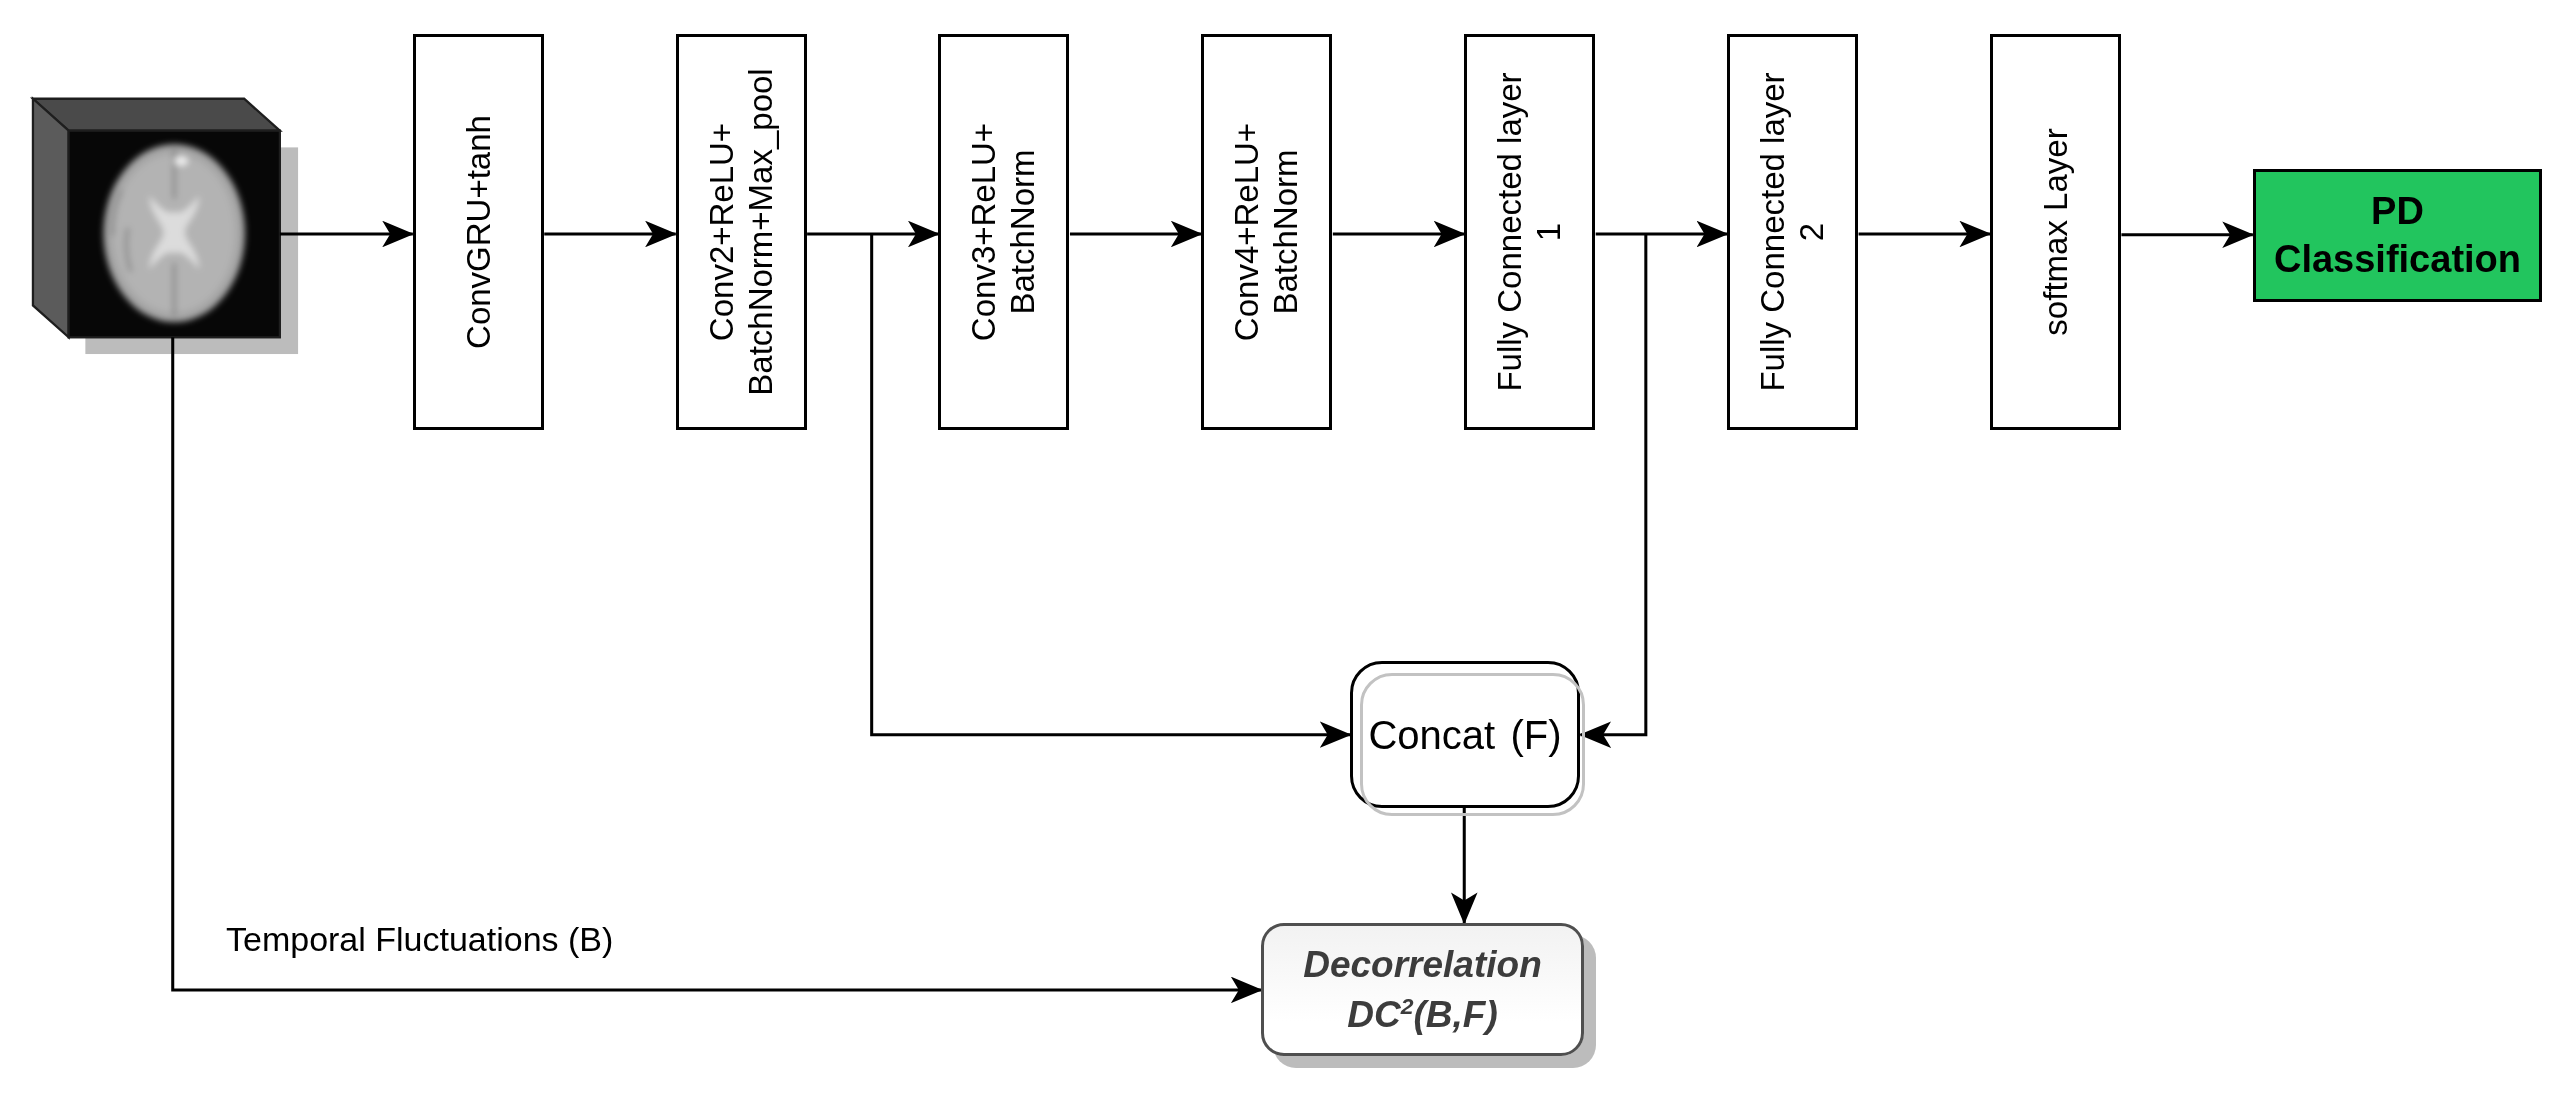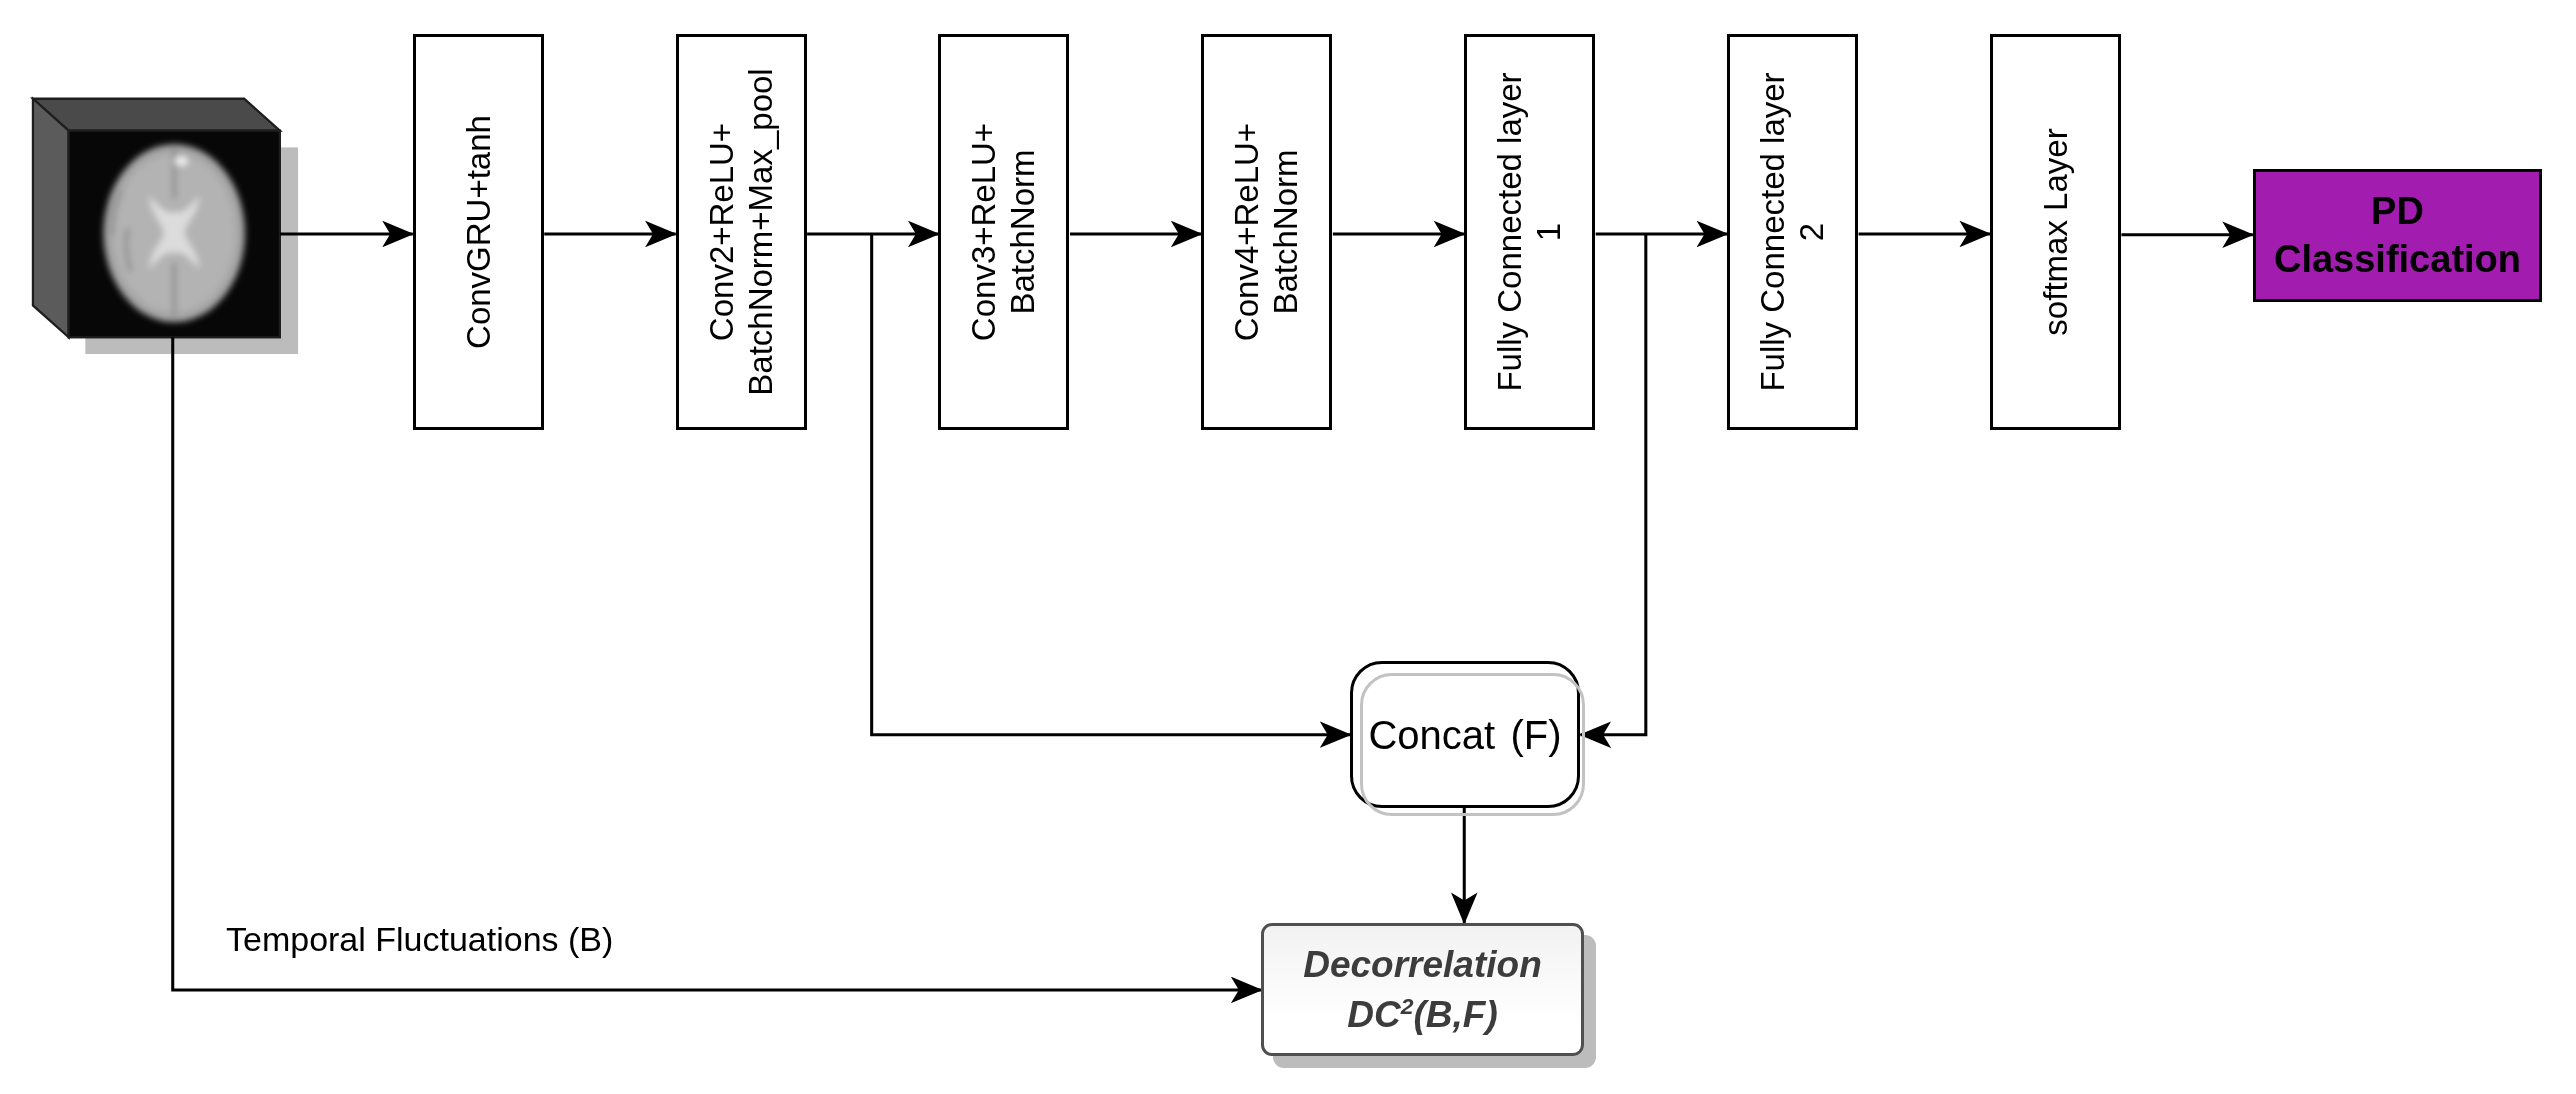--- a/index.html
+++ b/index.html
@@ -18,42 +18,42 @@
   .vlabel{
     position:absolute;top:50%;left:50%;
     transform:translate(-50%,-50%) rotate(-90deg);
     font-size:33px;line-height:1.18;text-align:center;white-space:nowrap;color:#000;
   }
   .vlabel span{display:block;}
 
   
   .pdbox{
     position:absolute;left:2253px;top:169px;width:289px;height:133px;
-    border:3.8px solid #000;background:#a21caf;box-sizing:border-box;
+    border:3.8px solid #000;background:#22c55e;box-sizing:border-box;
     display:flex;flex-direction:column;align-items:center;justify-content:center;
     font-weight:bold;font-size:38px;line-height:1.25;text-align:center;
   }
 
   
   .concat{
     position:absolute;left:1350px;top:661px;width:230px;height:147px;
     border:3.8px solid #000;border-radius:32px;background:#fff;box-sizing:border-box;
     display:flex;flex-direction:row;align-items:center;justify-content:space-evenly;
     font-size:40px;line-height:1;padding:7.6px 0;
   }
   .concat::before{
     content:"";position:absolute;inset:9px -8.4px -11.4px 6.8px;
     border:3px solid #c2c2c2;border-radius:32px;pointer-events:none;
   }
   .concat span{position:relative;}
 
   
   .decor{
     position:absolute;left:1261px;top:923px;width:323px;height:133px;
-    border:3.8px solid #4f4f4f;border-radius:11px;
+    border:3.8px solid #4f4f4f;border-radius:23px;
     background:linear-gradient(180deg,#f2f2f2 0%,#ffffff 75%);
     box-shadow:12px 12px 0 #bcbcbc;box-sizing:border-box;
     display:flex;flex-direction:column;align-items:center;justify-content:space-evenly;
     font-size:37px;font-weight:bold;font-style:italic;color:#3c3c3c;padding:8px 0;line-height:1;
   }
   .decor sup{font-size:0.62em;}
 
   .tlabel{position:absolute;left:226px;top:920px;font-size:34px;color:#000;white-space:nowrap;}
 </style>
 </head>

